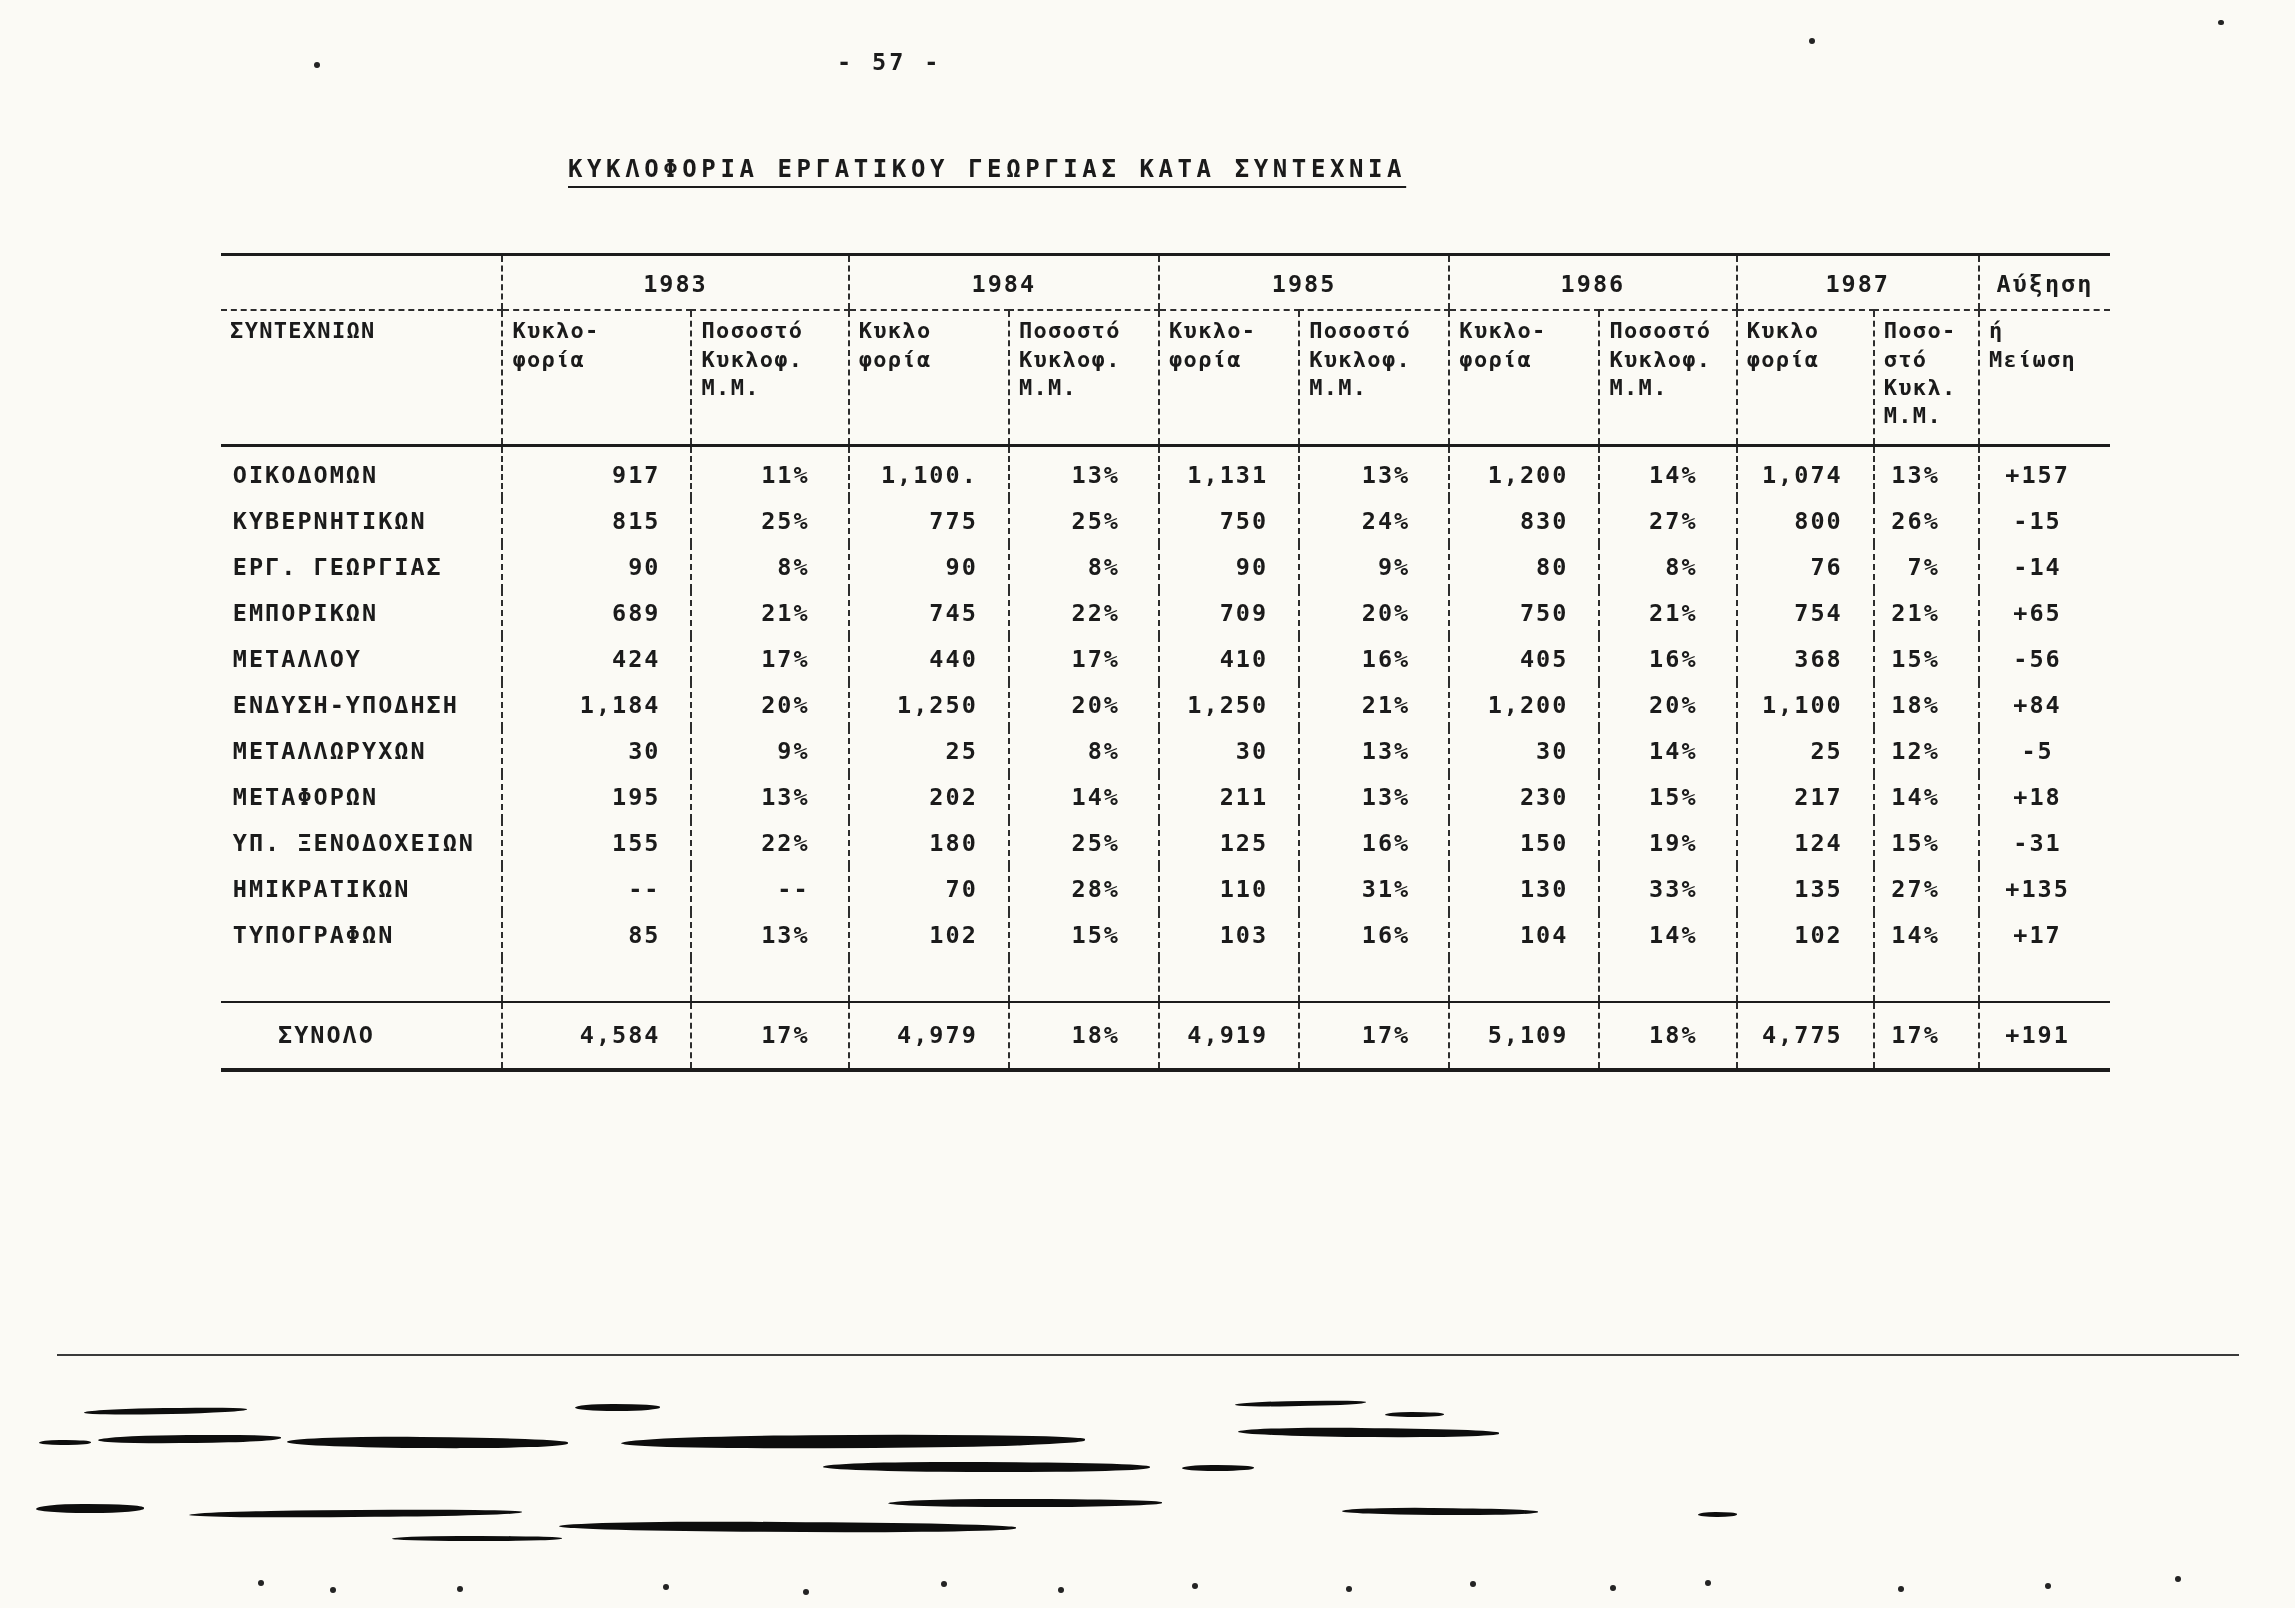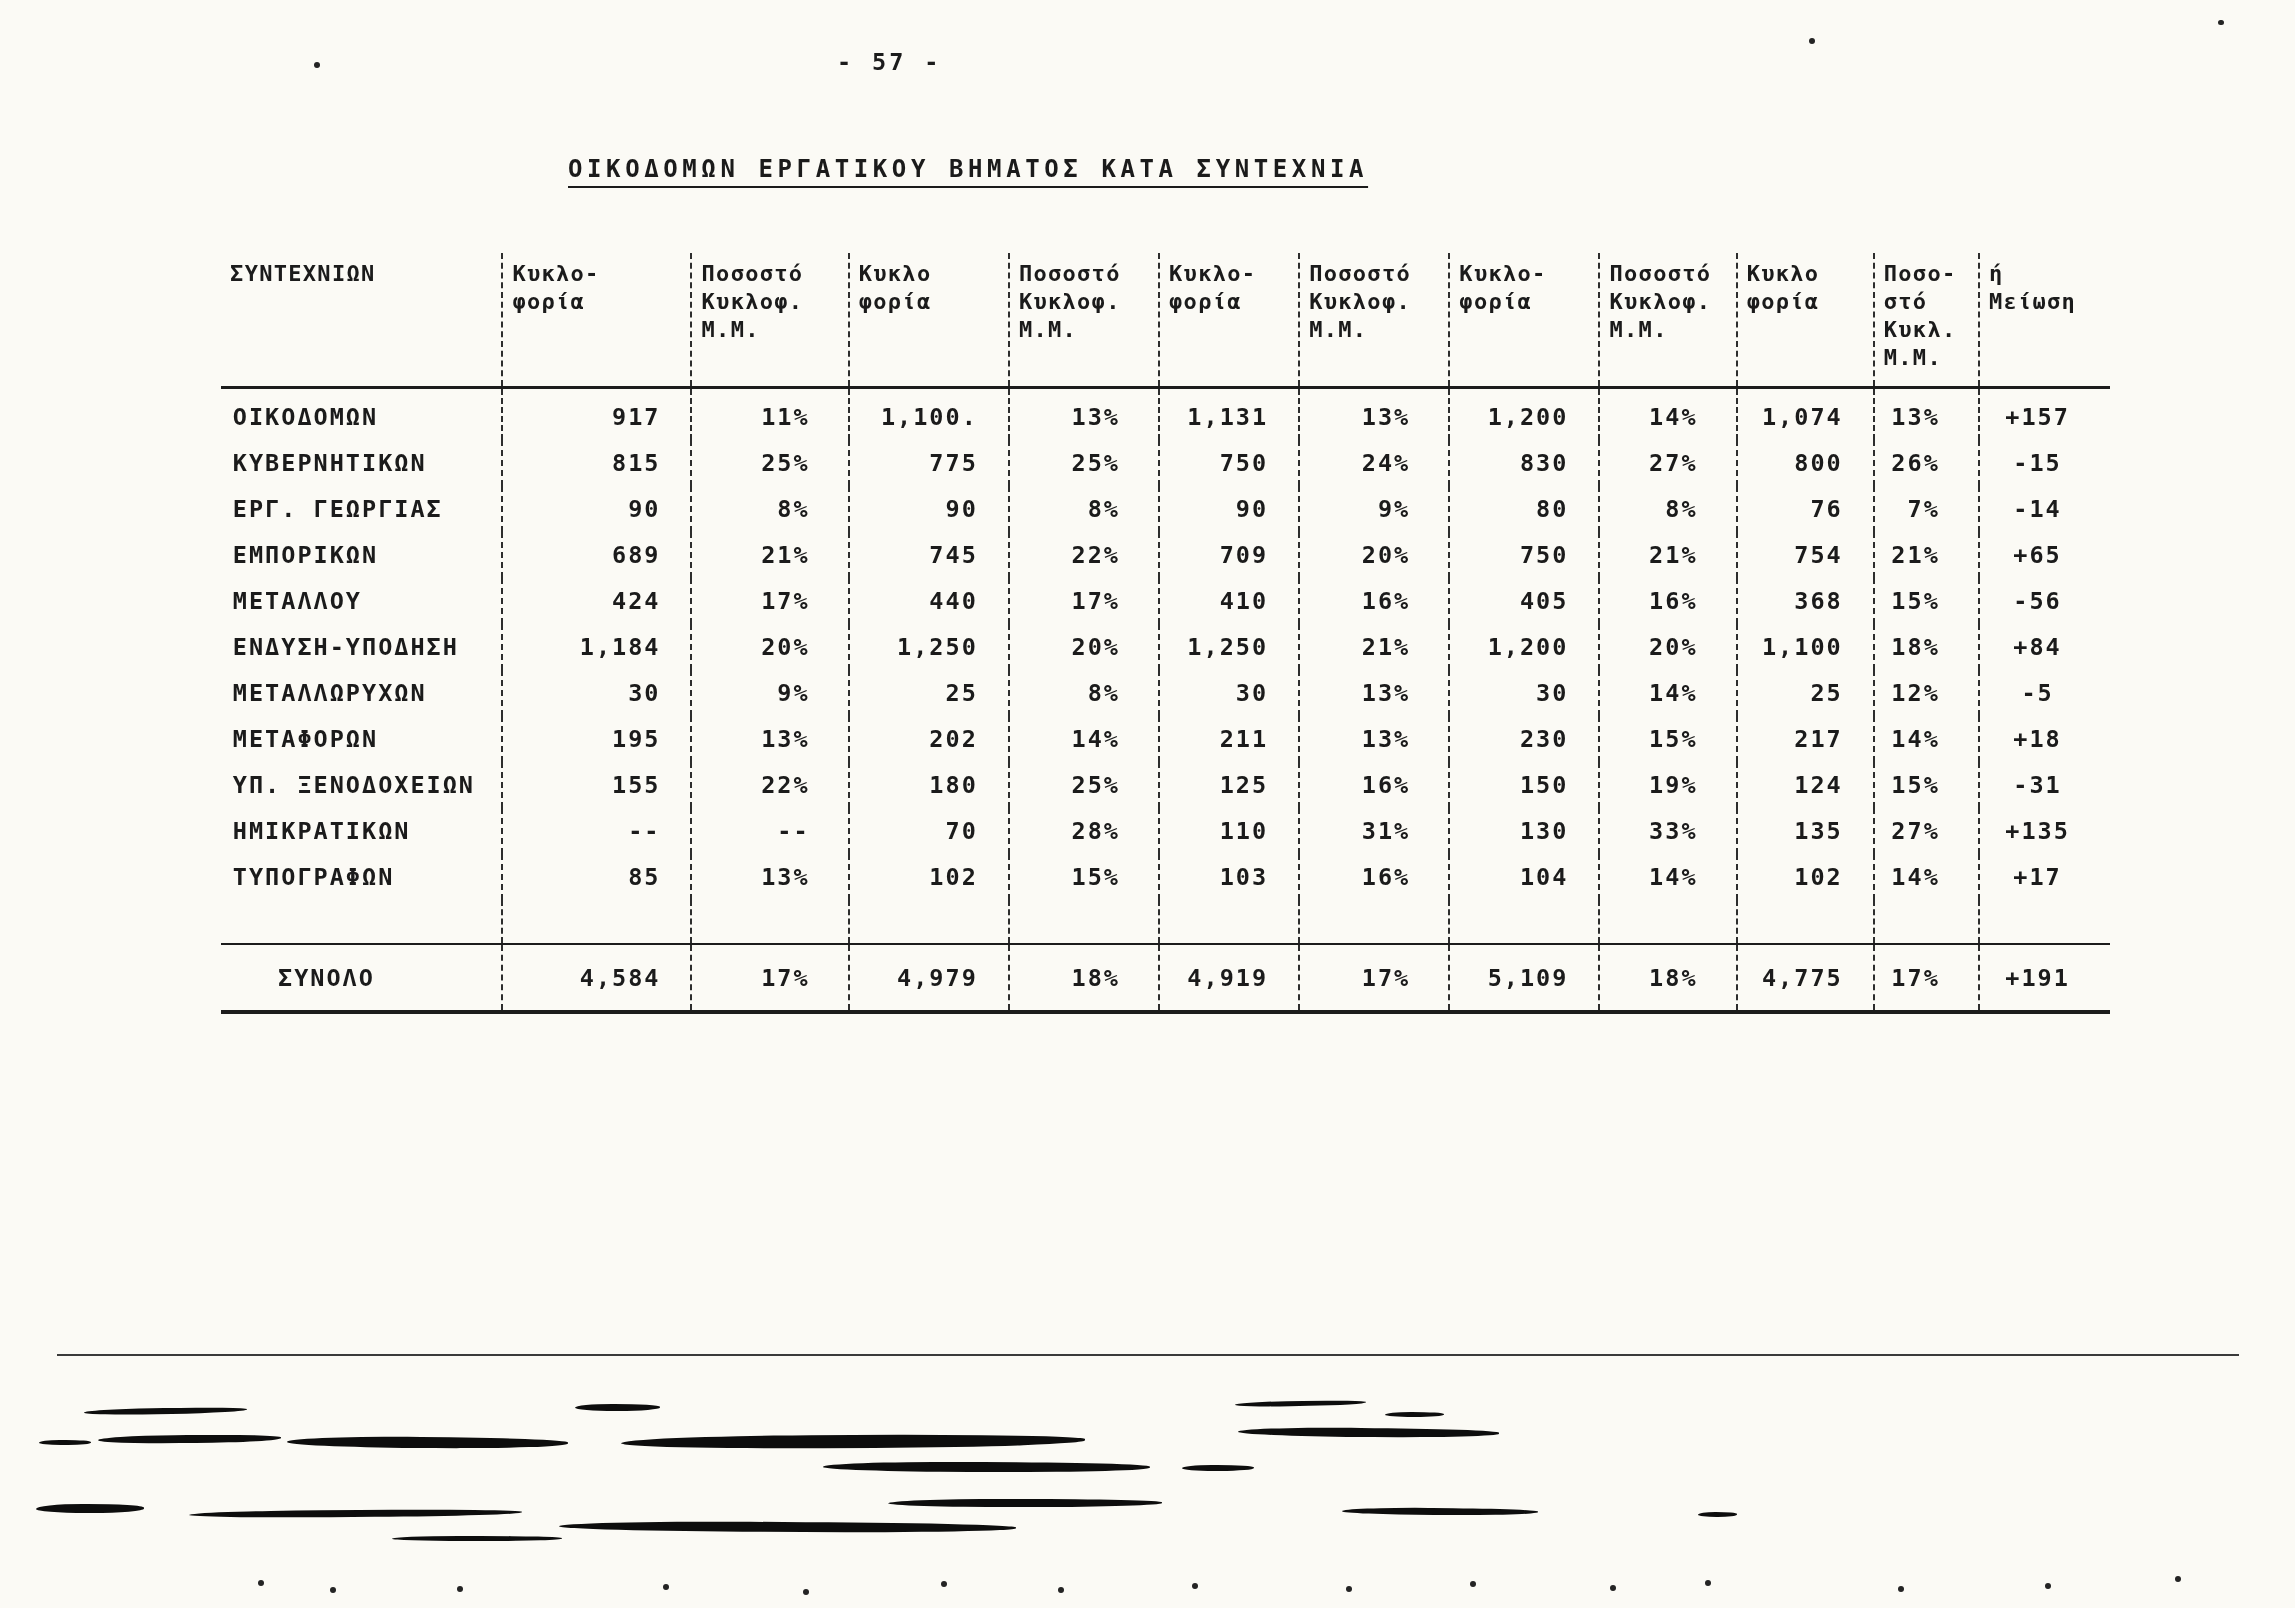--- a/index.html
+++ b/index.html
@@ -62,38 +62,47 @@
   td.total-label { padding-left: 57px; }
   .scan-line { position: absolute; top: 1354px; left: 57px; width: 2182px; height: 2px; background: #3a3a3a; }
   .artifacts { position: absolute; top: 0; left: 0; width: 100%; height: 100%; pointer-events: none; }
   .smudge { position: absolute; background: #0d0d0d; border-radius: 45% 55% 50% 48% / 60% 45% 55% 50%; }
   .speck  { position: absolute; background: #242424; width: 5.9px; height: 5.9px; border-radius: 50%; }
 </style>
 </head>
 <body>
 
 <div class="page-number">- 57 -</div>
-<div class="doc-title">ΟΙΚΟΔΟΜΩΝ ΕΡΓΑΤΙΚΟΥ ΒΗΜΑΤΟΣ ΚΑΤΑ ΣΥΝΤΕΧΝΙΑ</div>
+<div class="doc-title">ΚΥΚΛΟΦΟΡΙΑ ΕΡΓΑΤΙΚΟΥ ΓΕΩΡΓΙΑΣ ΚΑΤΑ ΣΥΝΤΕΧΝΙΑ</div>
 
 <table class="data-table">
   <colgroup>
     <col style="width:281px">
       <col style="width:189px">
       <col style="width:157px">
     <col style="width:160px">
       <col style="width:150px">
       <col style="width:140px">
     <col style="width:150px">
       <col style="width:150px">
       <col style="width:137px">
     <col style="width:137px">
       <col style="width:105px">
       <col style="width:131px">
   </colgroup>
   <thead>
+    <tr class="year-row">
+      <th></th>
+      <th class="bl" colspan="2">1983</th>
+      <th class="bl" colspan="2">1984</th>
+      <th class="bl" colspan="2">1985</th>
+      <th class="bl" colspan="2">1986</th>
+      <th class="bl" colspan="2">1987</th>
+      <th class="bl">Αύξηση</th>
+    </tr>
     <tr class="sub-row">
       <th class="corner">ΣΥΝΤΕΧΝΙΩΝ</th>
       <th class="bl">Κυκλο-
 φορία</th>
       <th class="bl">Ποσοστό
 Κυκλοφ.
 Μ.Μ.</th>
       <th class="bl">Κυκλο
 φορία</th>
       <th class="bl">Ποσοστό

